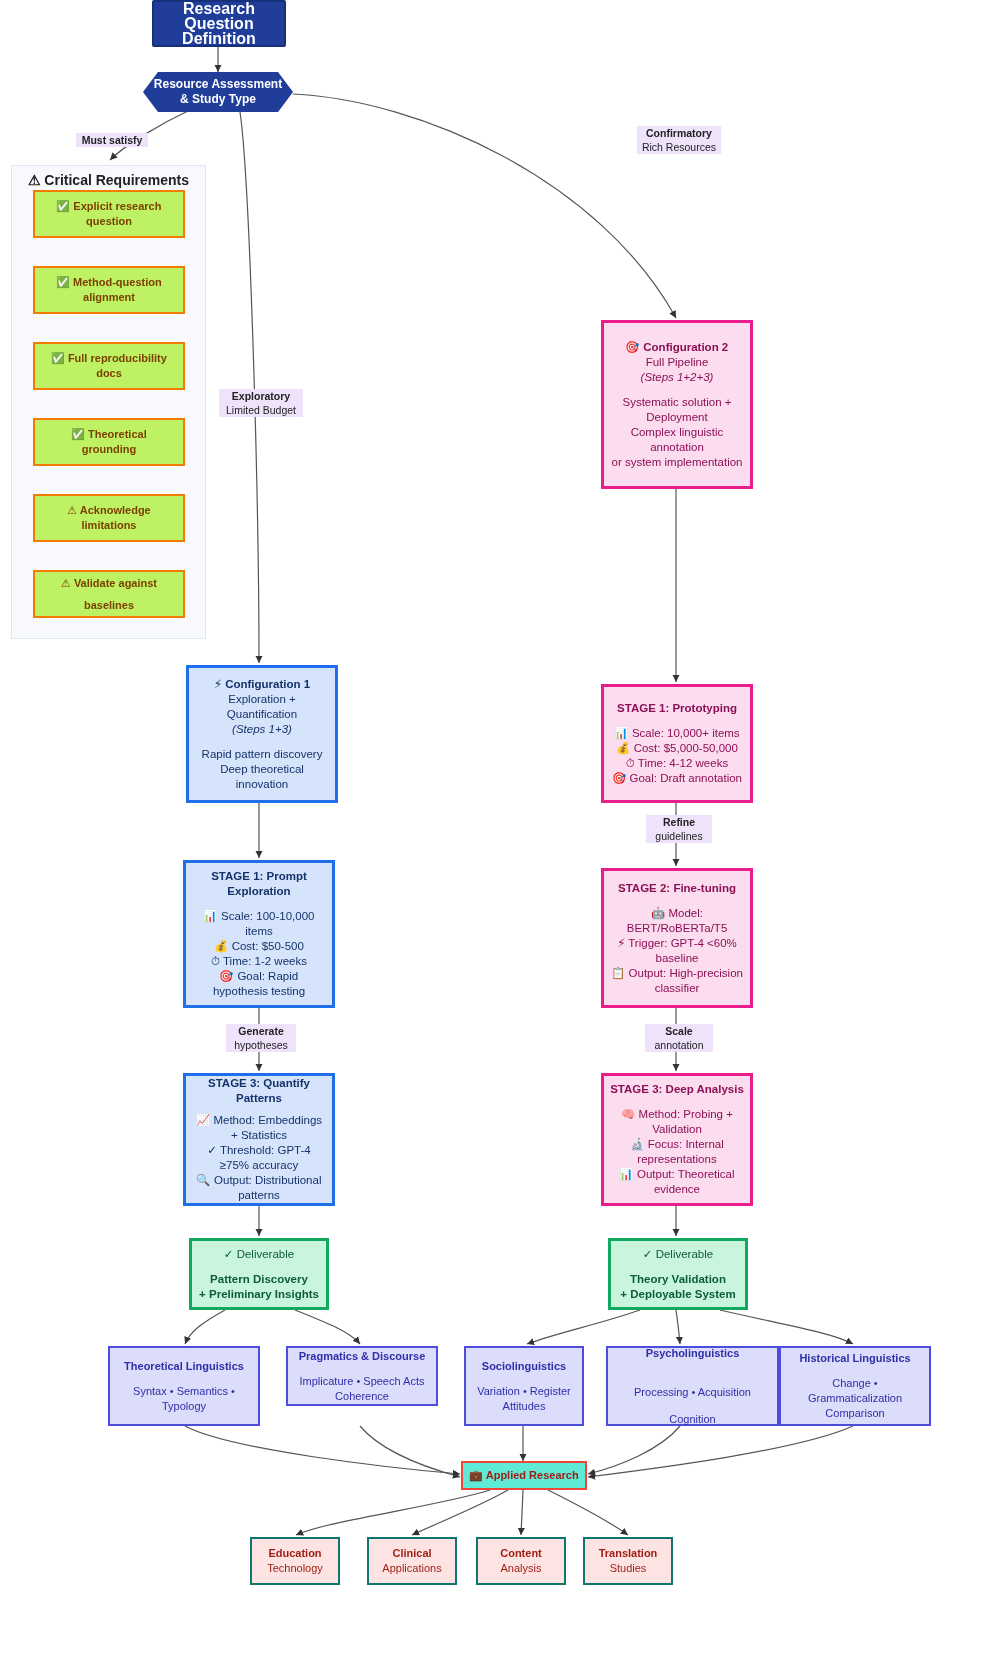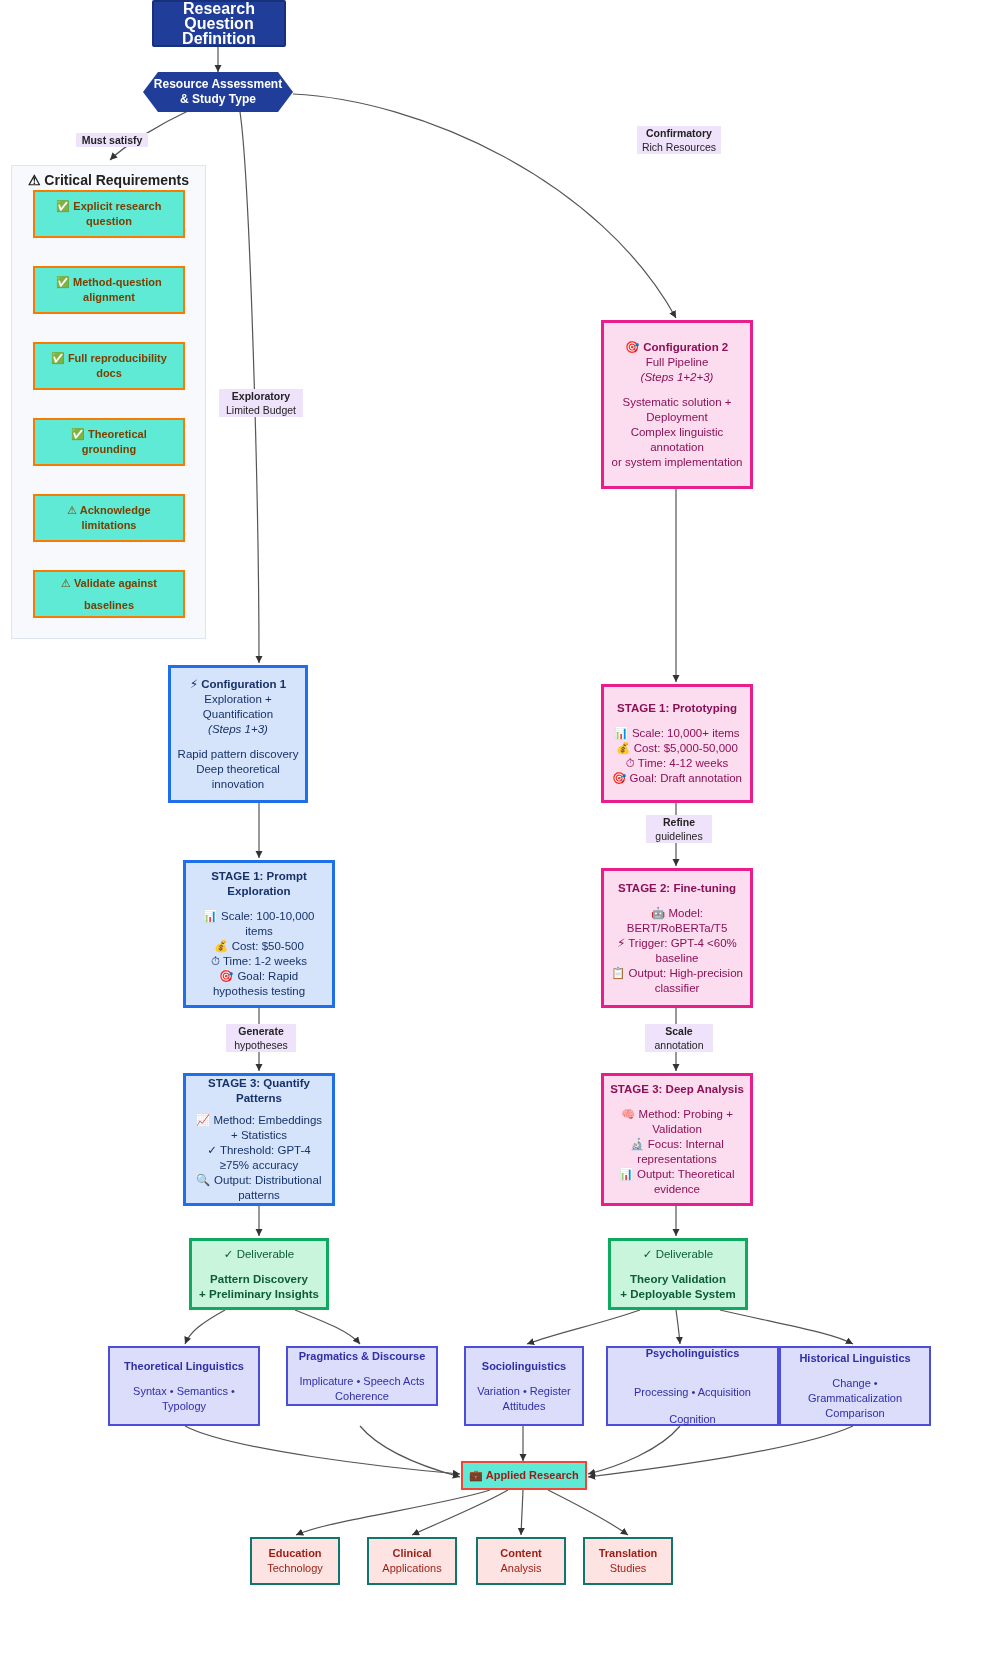--- a/index.html
+++ b/index.html
@@ -13,21 +13,21 @@
   .darkblue{background:#1f3d99;border:2px solid #16307a;color:#ffffff;font-weight:bold;font-size:16px;line-height:16px;border-radius:2px;}
   .hexwrap{position:absolute;}
   .hex{background:#1f3d99;color:#fff;font-weight:bold;font-size:12px;line-height:16px;
        clip-path:polygon(10% 0,90% 0,100% 50%,90% 100%,10% 100%,0 50%);
        display:flex;flex-direction:column;align-items:center;justify-content:center;text-align:center;width:100%;height:100%;}
 
   
   .subg{position:absolute;background:#f7f9fd;border:1px solid #dfe6f2;box-sizing:border-box;}
   .subg-title{position:absolute;width:100%;text-align:center;font-size:14px;font-weight:bold;color:#222;top:6px;}
 
-  .req{background:#5eead4;border:2px solid #f57c00;color:#7b3f00;font-weight:bold;font-size:11px;line-height:15px;}
+  .req{background:#bef264;border:2px solid #f57c00;color:#7b3f00;font-weight:bold;font-size:11px;line-height:15px;}
 
   .cfg1{background:#d6e4fb;border:3px solid #1f6feb;color:#16326b;font-size:11.5px;line-height:15px;}
   .blue{background:#d6e4fb;border:3px solid #1f6feb;color:#16326b;font-size:11.5px;line-height:15px;}
   .pink{background:#fcddf0;border:3px solid #e91e8c;color:#8c1055;font-size:11.5px;line-height:15px;}
   .green{background:#c9f5dd;border:3px solid #0fa95f;color:#0c5c38;font-size:11.5px;line-height:15px;}
   .lav{background:#dcdcfb;border:2px solid #4d4ddb;color:#2f2fa8;font-size:11px;line-height:15px;}
   .redbox{background:#5eead4;border:2px solid #f0453a;color:#9c1c14;font-size:11px;line-height:15px;font-weight:bold;}
   .redbox2{background:#fde3e1;border:2px solid #0f766e;color:#9c1c14;font-size:11px;line-height:15px;}
 
   .ttl{font-weight:bold;}
@@ -147,21 +147,21 @@
     <div class="n-line">Full Pipeline</div>
     <div class="n-line ital">(Steps 1+2+3)</div>
     <div class="gap"></div>
     <div class="n-line">Systematic solution +</div>
     <div class="n-line">Deployment</div>
     <div class="n-line">Complex linguistic</div>
     <div class="n-line">annotation</div>
     <div class="n-line">or system implementation</div>
   </div>
 
-  <div class="node cfg1" style="left:168px;top:665px;width:140px;height:138px;">
+  <div class="node cfg1" style="left:186px;top:665px;width:152px;height:138px;">
     <div class="n-line ttl"><span class="emoji">⚡</span> <span>Configuration 1</span></div>
     <div class="n-line">Exploration +</div>
     <div class="n-line">Quantification</div>
     <div class="n-line ital">(Steps 1+3)</div>
     <div class="gap"></div>
     <div class="n-line">Rapid pattern discovery</div>
     <div class="n-line">Deep theoretical</div>
     <div class="n-line">innovation</div>
   </div>
 

